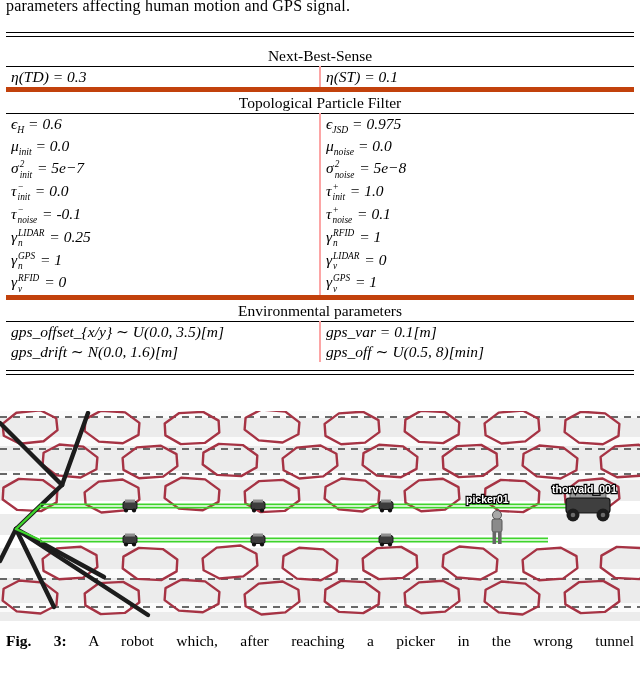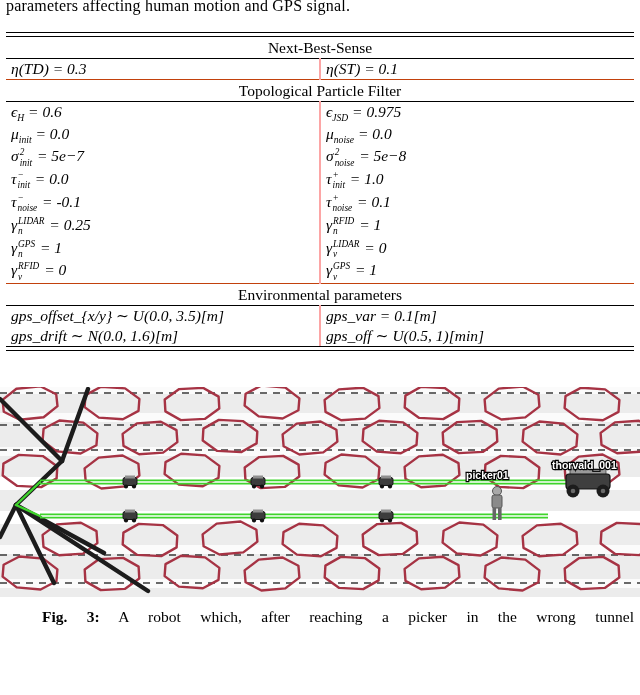--- a/index.html
+++ b/index.html
@@ -12,41 +12,41 @@
     font-size:16px;line-height:18px;padding:0 6px;margin-top:-3px;
     letter-spacing:.2px;
   }
   .rule-double{
     height:3px;border-top:1.6px solid #000;border-bottom:1.6px solid #000;
     margin:0 6px;
   }
   .rule-double.top{margin-top:17px;}
   table.params{
     border-collapse:collapse;table-layout:fixed;
-    width:628px;margin:0 6px;font-size:15.5px;
+    width:628px;margin:8px 6px;font-size:15.5px;
   }
   table.params td{padding:1px 5px;vertical-align:middle;}
-  tr.sec{border-top:1px solid #c2410c;border-bottom:1px solid #000;}
+  tr.sec{border-top:5px solid #c2410c;border-bottom:1px solid #000;}
   tbody tr.sec:first-child{border-top:none;}
   tr.sec td{text-align:center;font-style:normal;padding:1.5px 4px;}
   td.cl{width:50%;}
   td.cr{width:50%;border-left:2px solid #fca5a5;}
   .m{font-style:italic;}
   td.cl .m,td.cr .m{font-family:"Liberation Serif","DejaVu Serif",serif;}
   sub.m{font-size:.62em;font-style:italic;}
   .stk{
     display:inline-flex;flex-direction:column;vertical-align:middle;
     line-height:1;margin:0 1px;font-style:italic;
   }
   .stk .up,.stk .dn{font-size:.6em;line-height:1.12;}
   .sim{margin-top:36px;position:relative;width:640px;height:210px;}
   .sim svg{display:block;}
   .caption{
     font-size:15.5px;line-height:21px;padding:0 6px;margin-top:9px;
-    text-align:justify;text-align-last:justify;margin-left:36px;
+    text-align:justify;text-align-last:justify;
   }
   .caption b{font-weight:bold;}
 </style>
 </head>
 <body>
 
 <div class="page">
 
   <div class="toptext">parameters affecting human motion and GPS signal.</div>
 
@@ -133,21 +133,21 @@
         </tr>
         <tr class="sec">
           <td colspan="2">Environmental parameters</td>
         </tr>
         <tr>
           <td class="cl"><span class="m">gps_offset_{x/y} ∼ U(0.0, 3.5)[m]</span></td>
           <td class="cr"><span class="m">gps_var = 0.1[m]</span></td>
         </tr>
         <tr>
           <td class="cl"><span class="m">gps_drift ∼ N(0.0, 1.6)[m]</span></td>
-          <td class="cr"><span class="m">gps_off ∼ U(0.5, 1)[min]</span></td>
+          <td class="cr"><span class="m">gps_off ∼ U(0.5, 8)[min]</span></td>
         </tr>
       </tbody>
   </table>
   <div class="rule-double"></div>
 
   <div class="sim">
     <svg width="640" height="210" viewBox="0 0 640 210" xmlns="http://www.w3.org/2000/svg">
         <rect x="0" y="0" width="640" height="210" fill="#ececec"></rect>
         <g>
           <rect x="0" y="0" width="640" height="7" fill="#ffffff" opacity="0.8"></rect>

